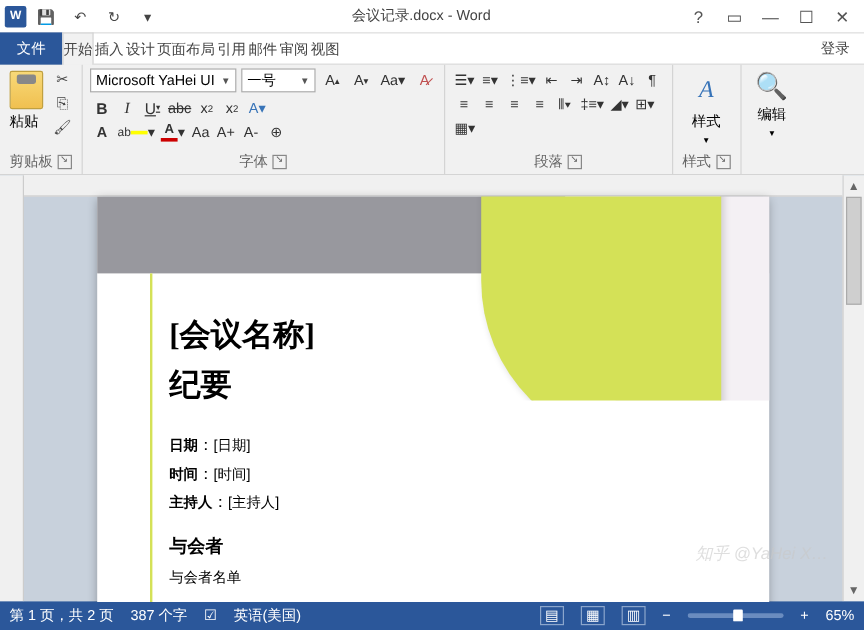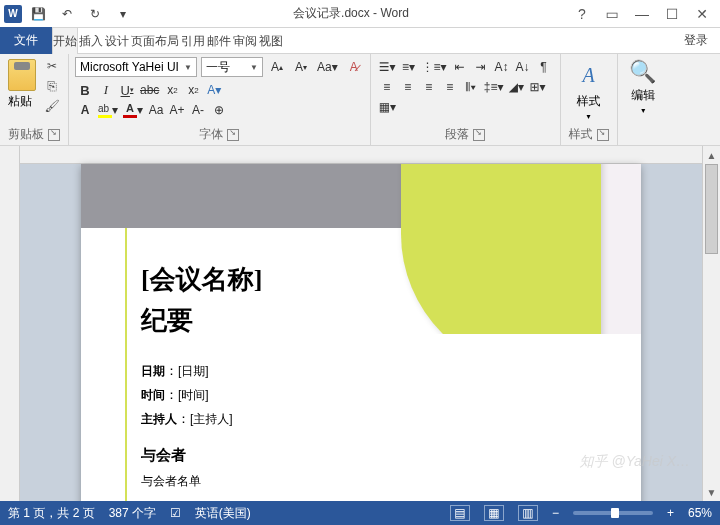--- a/index.html
+++ b/index.html
@@ -148,21 +148,21 @@
         <div class="fbtn underline">U<span style="font-size:7px">▾</span></div>
         <div class="fbtn">
             <span style="text-decoration:line-through">abc</span>
           </div>
         <div class="fbtn">x<sub style="font-size:8px">2</sub></div>
         <div class="fbtn">x<sup style="font-size:8px">2</sup></div>
         <div class="fbtn" style="color:#3874b8">A▾</div>
       </div>
       <div class="btn-row">
         <div class="fbtn" style="font-weight:bold">A</div>
-        <div class="fbtn"><span style="display:flex;flex-direction:column;align-items:flex-start">
+        <div class="fbtn"><span style="display:flex;flex-direction:row;align-items:center">
               <span style="font-size:10px">ab</span>
               <span class="hl-bar"></span>
             </span>▾</div>
         <div class="fbtn"><span style="display:flex;flex-direction:column;align-items:center">
               <span style="font-size:11px;font-weight:bold">A</span>
               <span class="color-bar"></span>
             </span>▾</div>
         <div class="fbtn">Aa</div>
         <div class="fbtn">A<sup>+</sup></div>
         <div class="fbtn">A<sup>-</sup></div>

